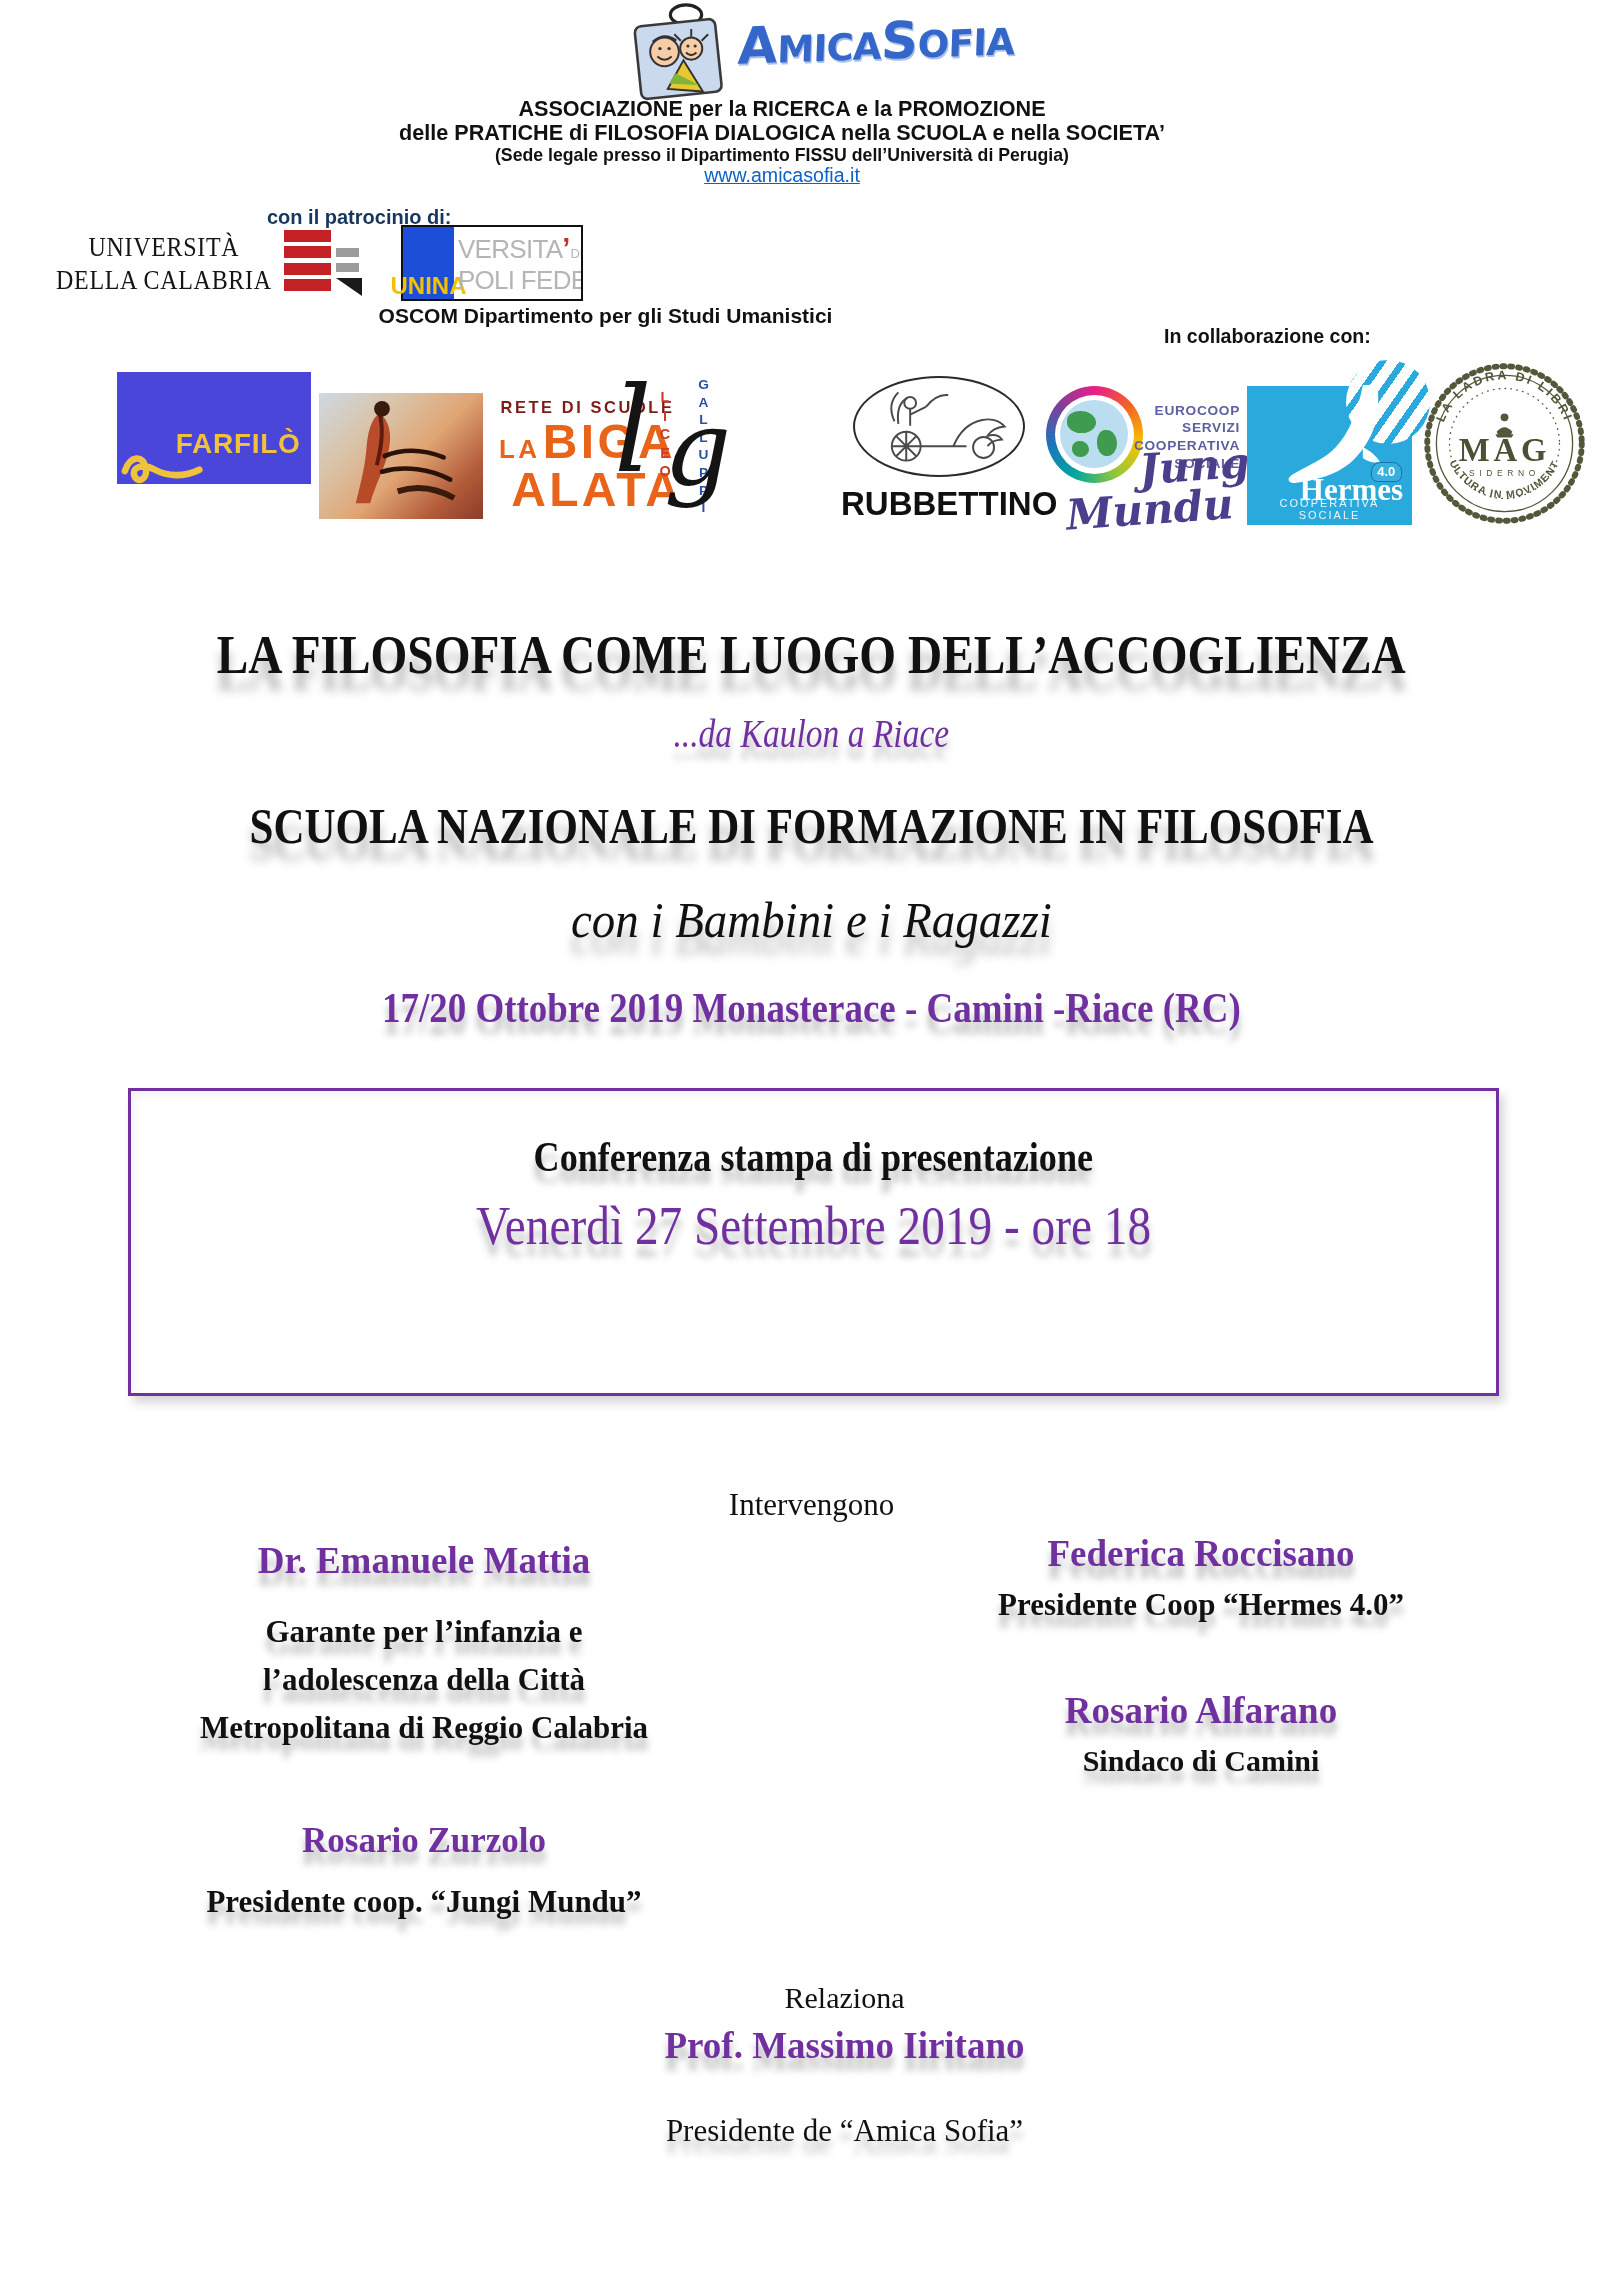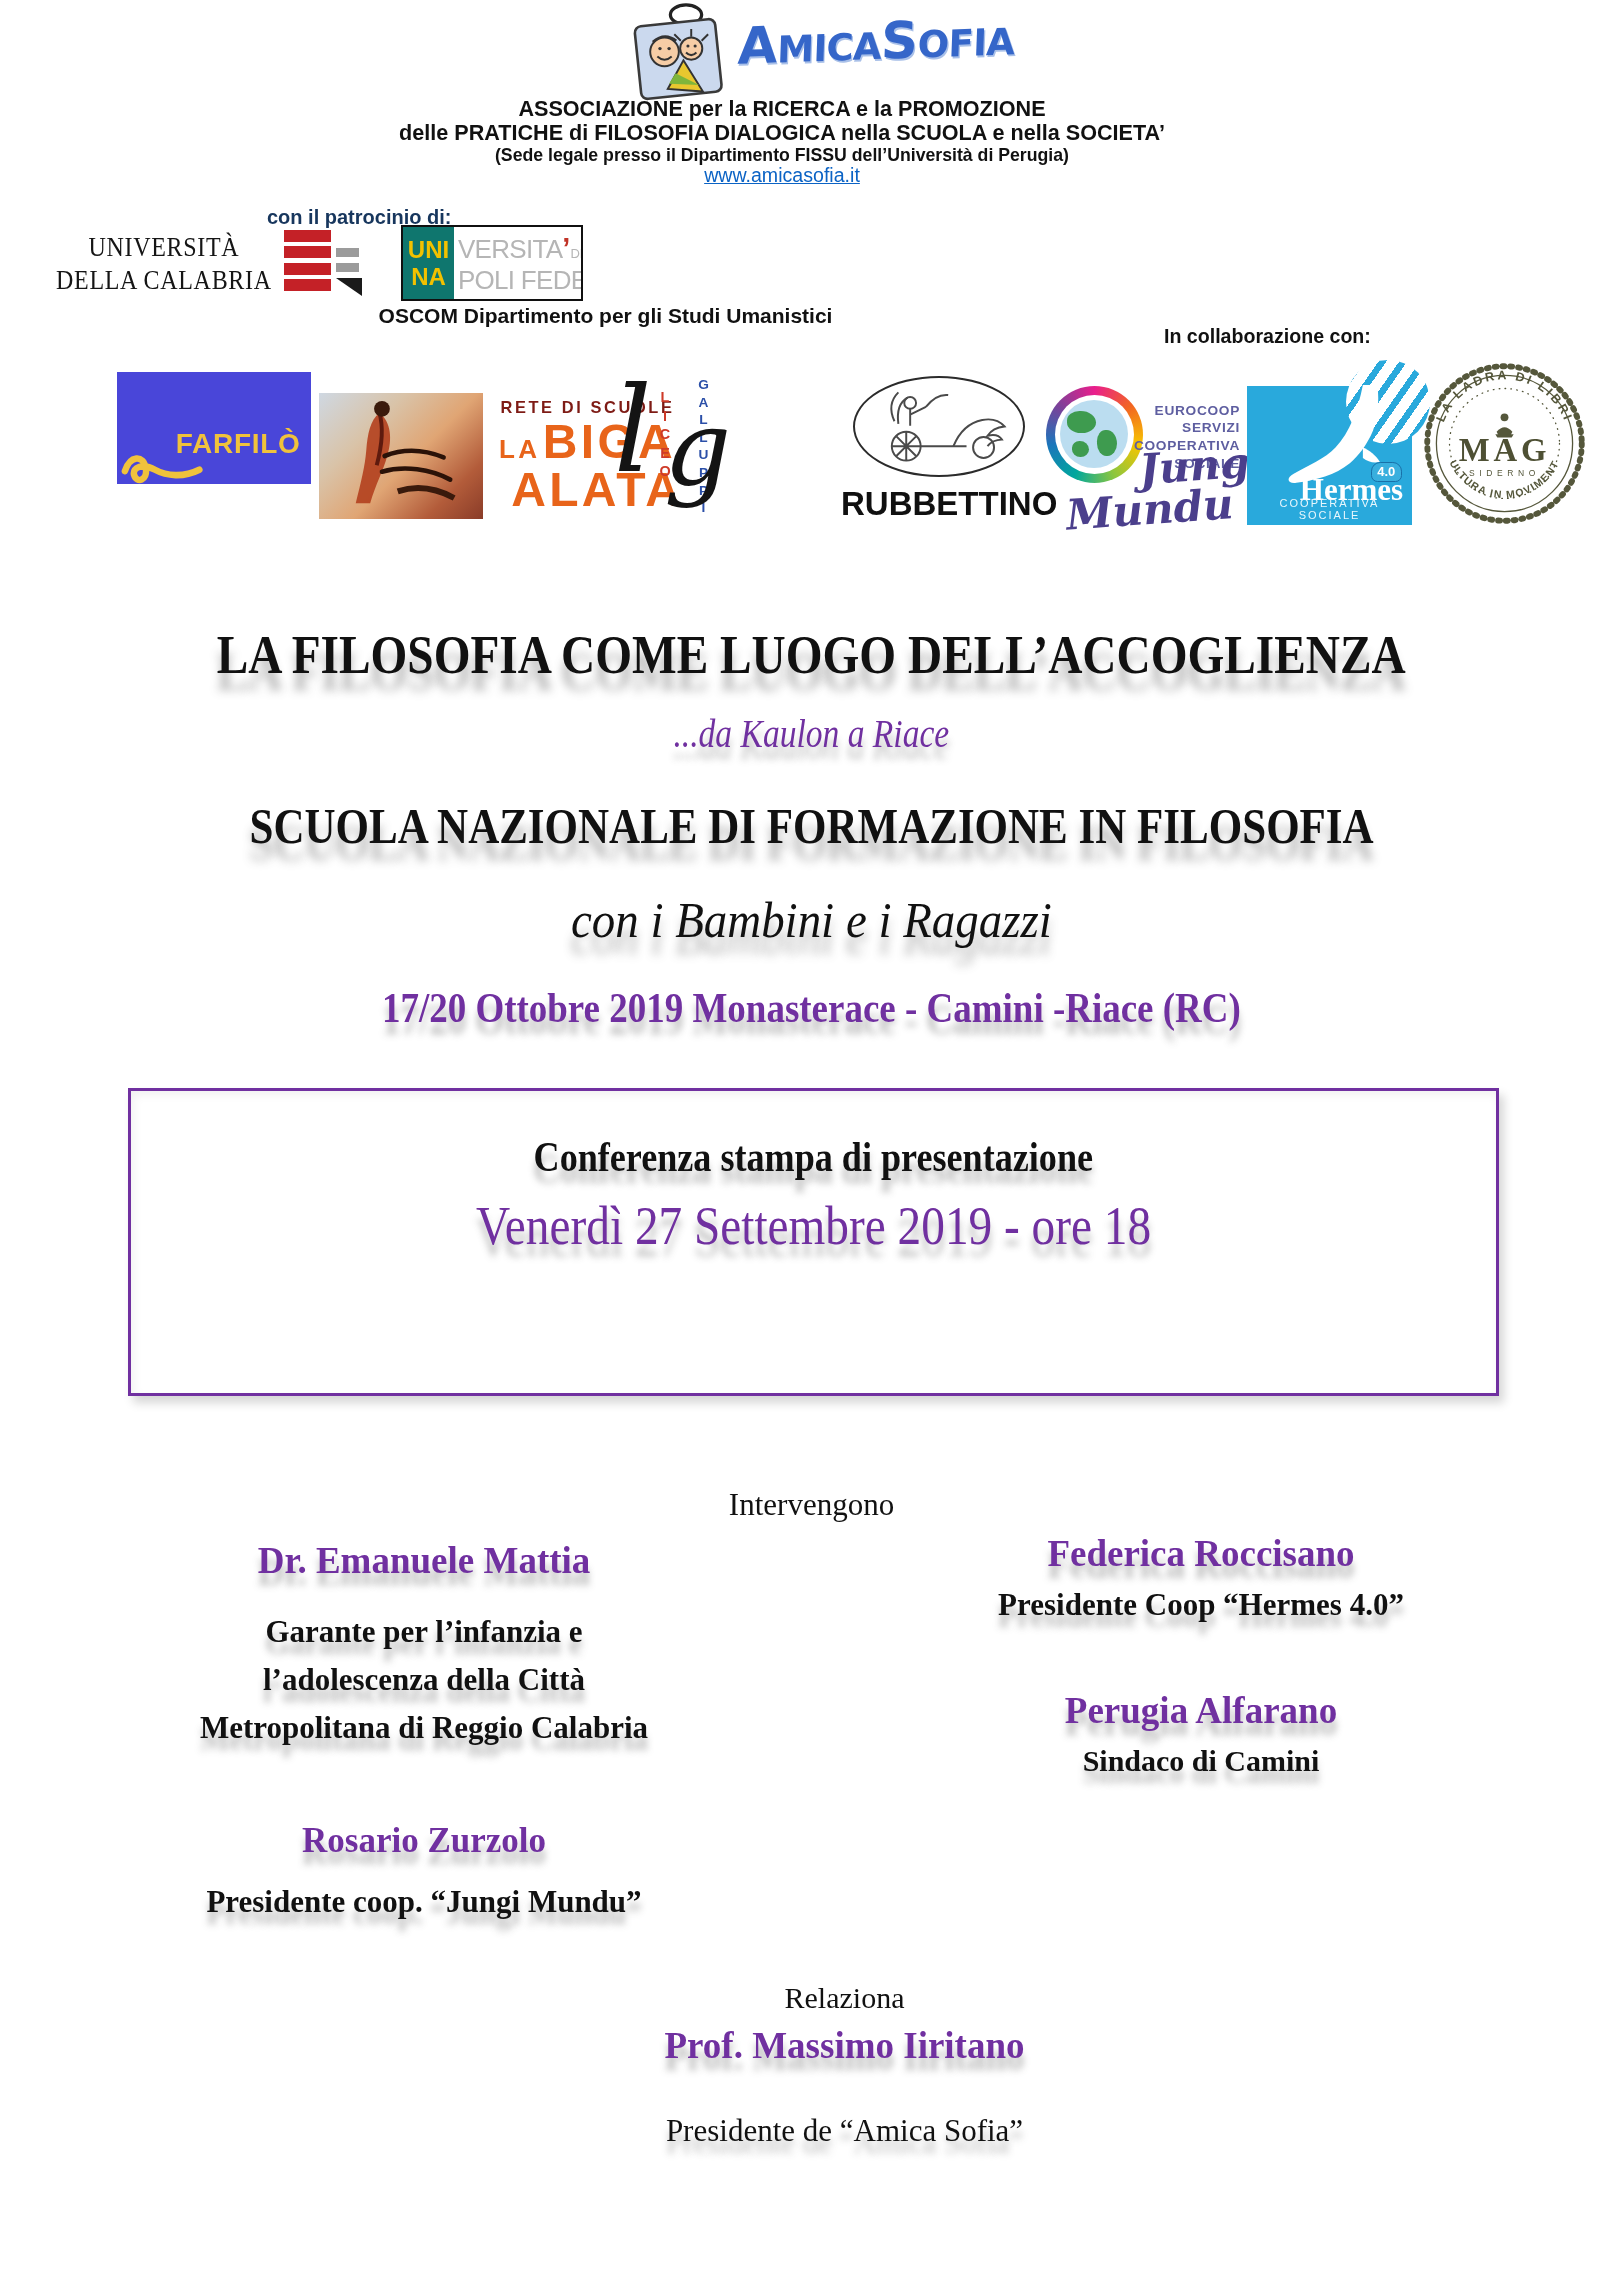--- a/index.html
+++ b/index.html
@@ -28,23 +28,23 @@
   .unical-text{font-family:"Liberation Serif",serif;color:#151515;font-size:24px;line-height:29px;
                text-align:center;transform:scaleY(1.15);letter-spacing:0.7px;white-space:nowrap;}
   .uc-blocks{position:relative;width:80px;height:68px;}
   .uc-red{position:absolute;left:0;width:47px;height:11.8px;background:#C42127;}
   .uc-gray{position:absolute;left:52px;width:23.6px;height:9.2px;background:#9B9B9B;}
   .uc-tri{position:absolute;left:52px;top:48px;width:0;height:0;
           border-top:18.3px solid #1a1a1a;border-left:26px solid transparent;}
 
   
   .unina{display:flex;border:2.6px solid #101010;background:#fff;width:182px;height:76px;box-sizing:border-box;}
-  .unina-left{width:51px;background:#0f766e;color:#F2C100;font-family:"Liberation Sans",sans-serif;
-              font-weight:bold;font-size:24px;line-height:27.5px;display:flex;flex-direction:column;
-              align-items:center;justify-content:center;}
+  .unina-left{width:51px;background:#1d4ed8;color:#F2C100;font-family:"Liberation Sans",sans-serif;
+              font-weight:bold;font-size:24px;line-height:27.5px;display:flex;flex-direction:row;
+              align-items:flex-end;justify-content:center;}
   .unina-right{flex:1;color:#B5B5B5;font-family:"Liberation Sans",sans-serif;padding:5.2px 2.6px 0 3.9px;
                white-space:nowrap;overflow:hidden;}
   .unina-right .big{font-size:26px;letter-spacing:-0.7px;}
   .unina-right .small{font-size:13px;}
   .unina-right .apos{color:#C13327;font-size:29px;font-weight:bold;}
 
   
   .farfilo{background:#4946D9;}
   .farfilo-text{position:absolute;right:10.5px;top:56px;font-family:"Liberation Sans",sans-serif;
                 font-weight:bold;font-size:28px;color:#F0C23C;letter-spacing:0.7px;}
@@ -292,21 +292,21 @@
   <div class="abs roleline shad2" style="left:64px;top:1608px;width:720px;text-align:center;font-size:31px;line-height:48px;">
     <div>Garante per l’infanzia e</div>
     <div>l’adolescenza della Città</div>
     <div>Metropolitana di Reggio Calabria</div>
   </div>
   <div class="abs purple b shad2" style="left:64px;top:1821px;width:720px;text-align:center;font-size:35px;white-space:nowrap;">Rosario Zurzolo</div>
   <div class="abs roleline shad2" style="left:64px;top:1884px;width:720px;text-align:center;font-size:31px;white-space:nowrap;">Presidente coop. “Jungi Mundu”</div>
 
   <div class="abs purple b shad2" style="left:841px;top:1532px;width:720px;text-align:center;font-size:37px;white-space:nowrap;">Federica Roccisano</div>
   <div class="abs roleline shad2" style="left:841px;top:1587px;width:720px;text-align:center;font-size:31px;white-space:nowrap;">Presidente Coop “Hermes 4.0”</div>
-  <div class="abs purple b shad2" style="left:841px;top:1689px;width:720px;text-align:center;font-size:37px;white-space:nowrap;">Perugia Alfarano</div>
+  <div class="abs purple b shad2" style="left:841px;top:1689px;width:720px;text-align:center;font-size:37px;white-space:nowrap;">Rosario Alfarano</div>
   <div class="abs roleline shad2" style="left:841px;top:1744px;width:720px;text-align:center;font-size:30px;white-space:nowrap;">Sindaco di Camini</div>
 
   <div class="abs" style="left:419px;top:1981px;width:851px;text-align:center;font-size:30px;">Relaziona</div>
   <div class="abs purple b shad2" style="left:419px;top:2024px;width:851px;text-align:center;font-size:37px;white-space:nowrap;">Prof. Massimo Iiritano</div>
   <div class="abs shad2" style="left:419px;top:2113px;width:851px;text-align:center;font-size:31px;white-space:nowrap;">Presidente de “Amica Sofia”</div>
 
 </div>
 
 
 </body></html>

